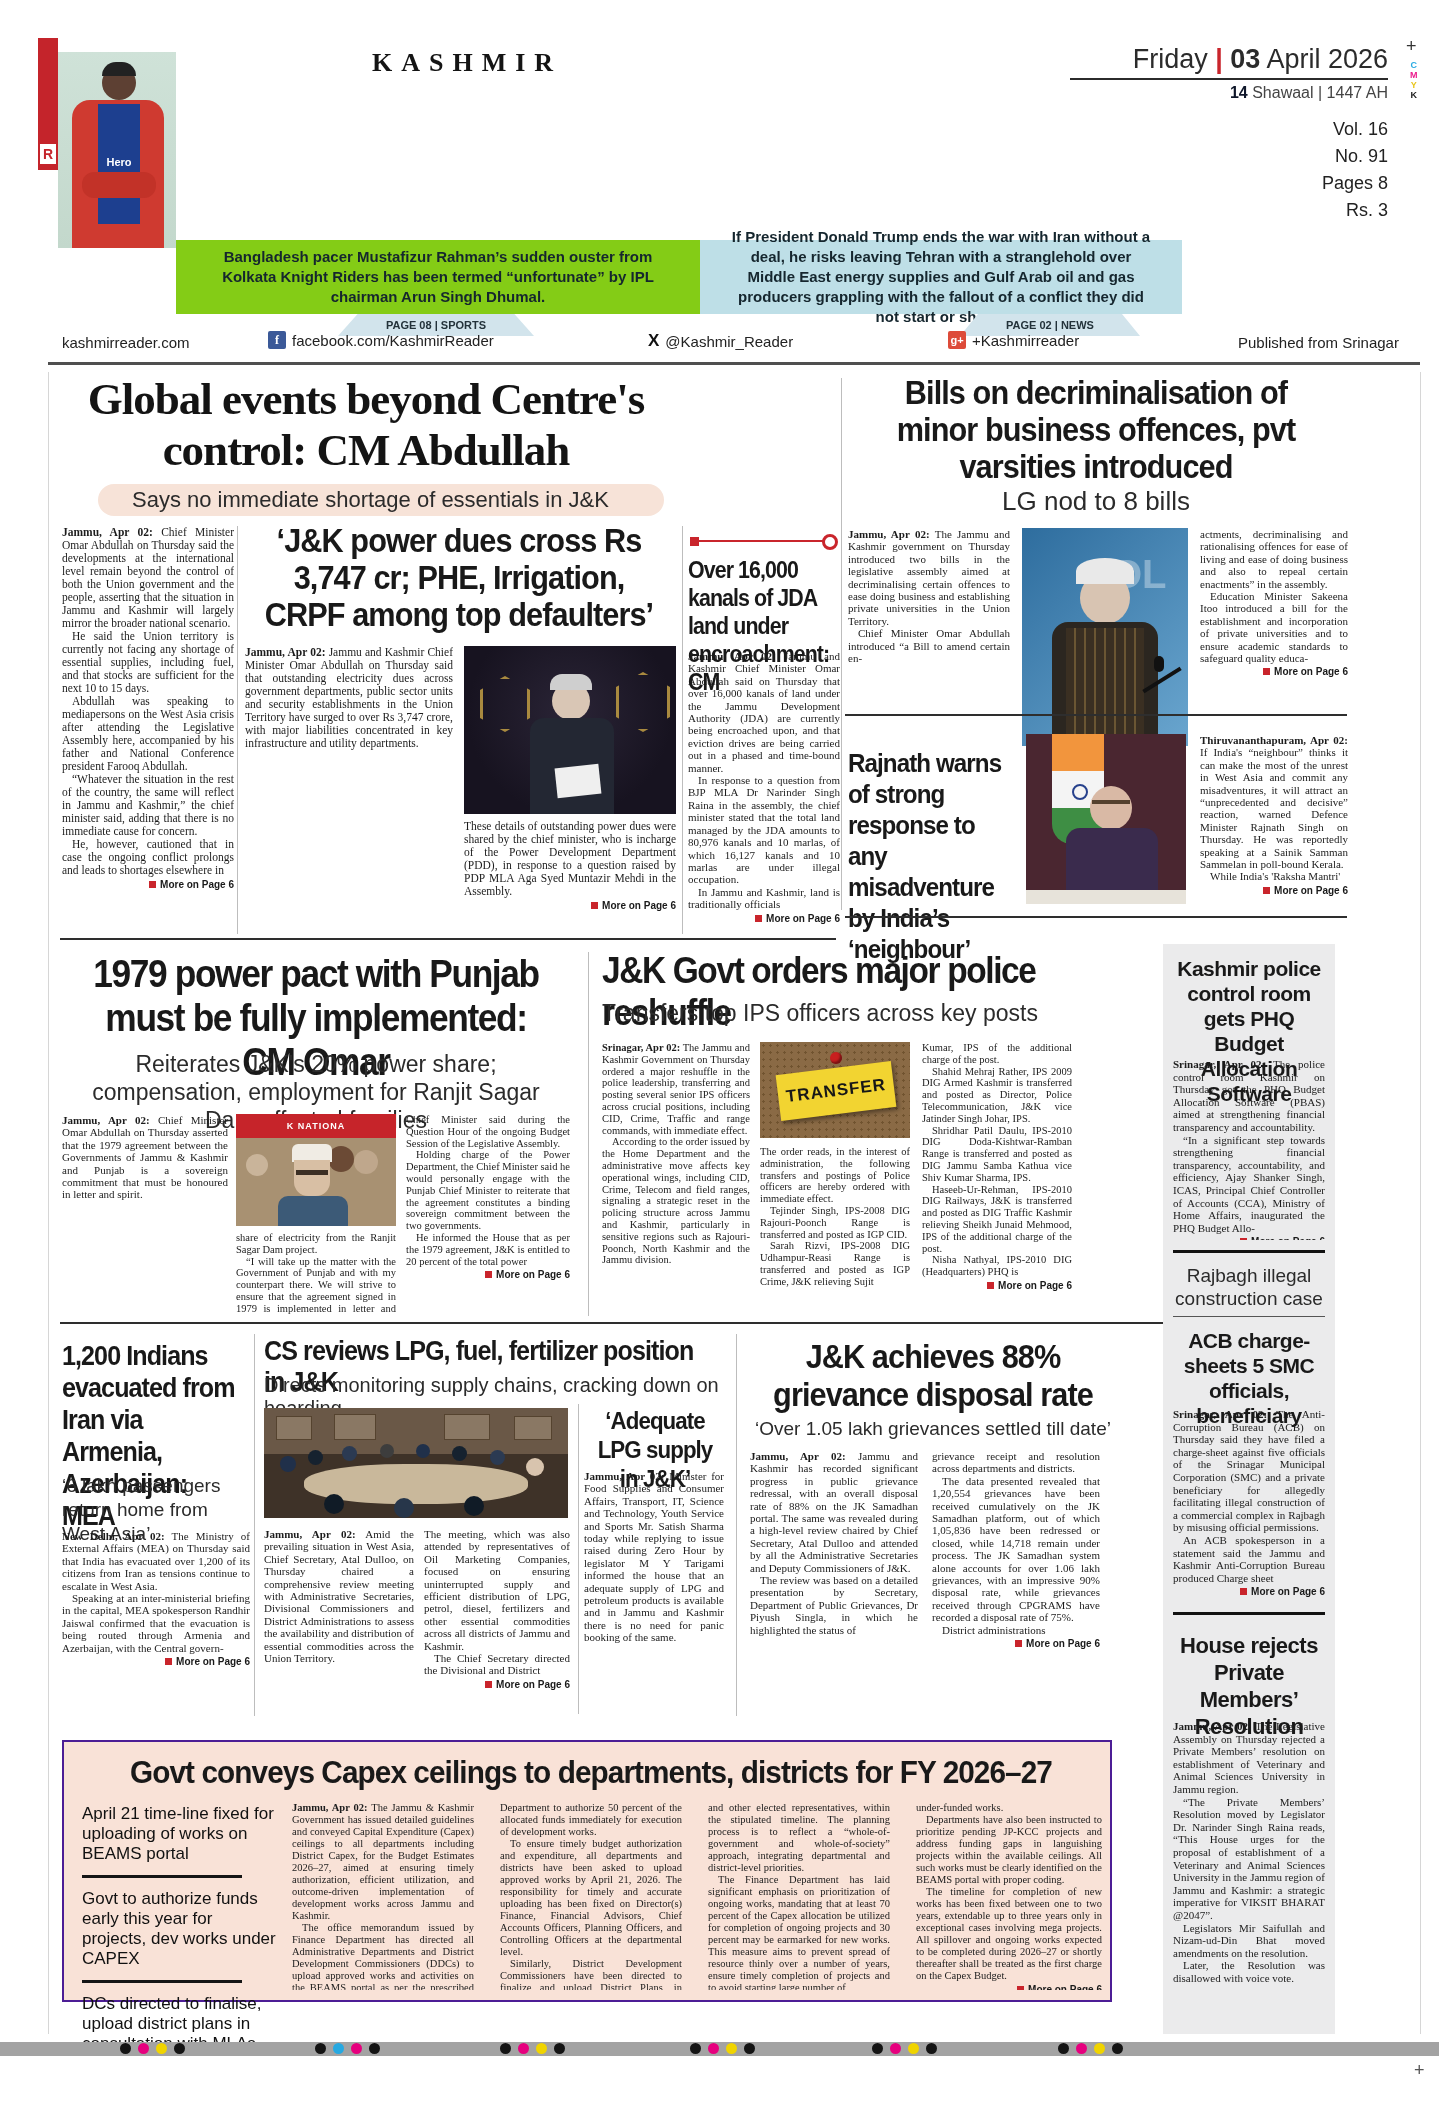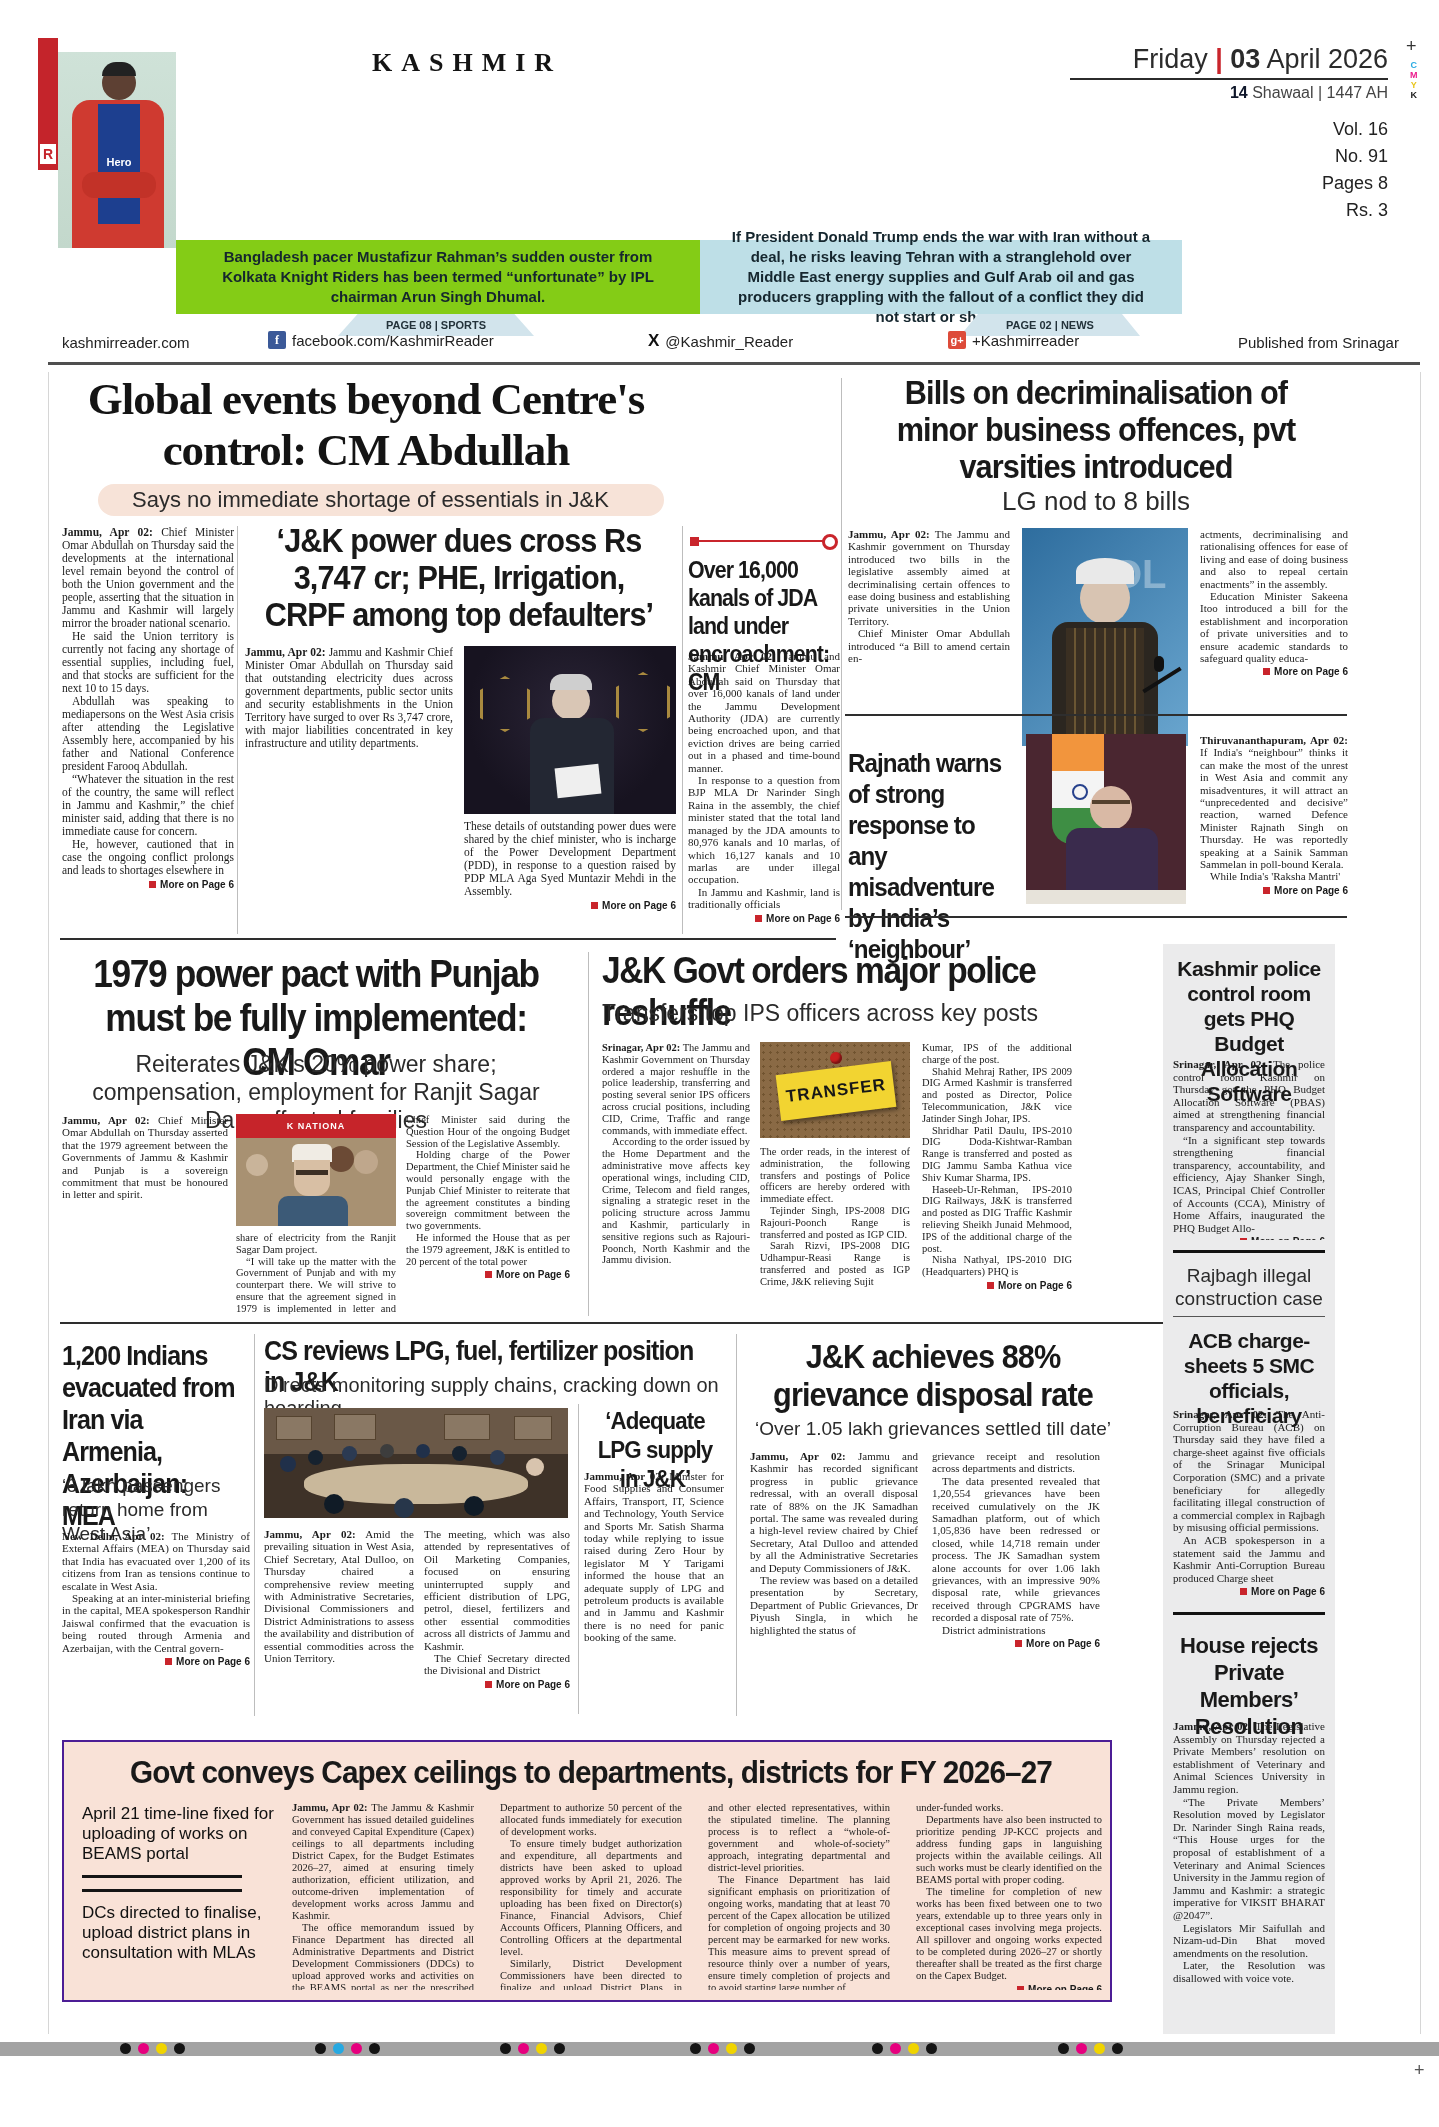--- a/index.html
+++ b/index.html
@@ -308,20 +308,21 @@
     <p>The data presented revealed that 1,20,554 grievances have been received cumulatively on the JK Samadhan platform, out of which 1,05,836 have been redressed or closed, while 14,718 remain under process. The JK Samadhan system alone accounts for over 1.06 lakh grievances, with an impressive 90% disposal rate, while grievances received through CPGRAMS have recorded a disposal rate of 75%.</p>
     <p>District administrations</p>
     <div class="more">More on Page 6</div>
   </div>
 
   <div class="ab" style="left:62px;top:1740px;width:1050px;height:262px;background:#f9e2d7;border:2px solid #4c1d95;box-sizing:border-box;">
     <div class="ab hl cond" style="left:0;top:12px;width:1054px;font-size:32px;text-align:center;">Govt conveys Capex ceilings to departments, districts for FY 2026–27</div>
     <div class="ab" style="left:18px;top:62px;width:198px;">
       <div class="capside">April 21 time-line fixed for uploading of works on BEAMS portal</div>
       <div class="caprule"></div>
+      <div class="capside">Govt to authorize funds early this year for projects, dev works under CAPEX</div>
       <div class="caprule"></div>
       <div class="capside">DCs directed to finalise, upload district plans in consultation with MLAs</div>
     </div>
     <div class="ab bodycol" style="left:228px;top:60px;width:182px;height:188px;font-size:10.5px;line-height:12px;">
       <p class="first"><b class="dl">Jammu, Apr 02:</b> <span>The Jammu &amp; Kashmir Government has issued detailed guidelines and conveyed Capital Expenditure (Capex) ceilings to all departments including District Capex, for the Budget Estimates 2026–27, aimed at ensuring timely authorization, efficient utilization, and outcome-driven implementation of development works across Jammu and Kashmir.</span></p>
       <p>The office memorandum issued by Finance Department has directed all Administrative Departments and District Development Commissioners (DDCs) to upload approved works and activities on the BEAMS portal as per the prescribed B12 statement, enabling the Finance</p>
     </div>
     <div class="ab bodycol" style="left:436px;top:60px;width:182px;height:188px;font-size:10.5px;line-height:12px;">
       <p class="first">Department to authorize 50 percent of the allocated funds immediately for execution of development works.</p>
       <p>To ensure timely budget authorization and expenditure, all departments and districts have been asked to upload approved works by April 21, 2026. The responsibility for timely and accurate uploading has been fixed on Director(s) Finance, Financial Advisors, Chief Accounts Officers, Planning Officers, and Controlling Officers at the departmental level.</p>

